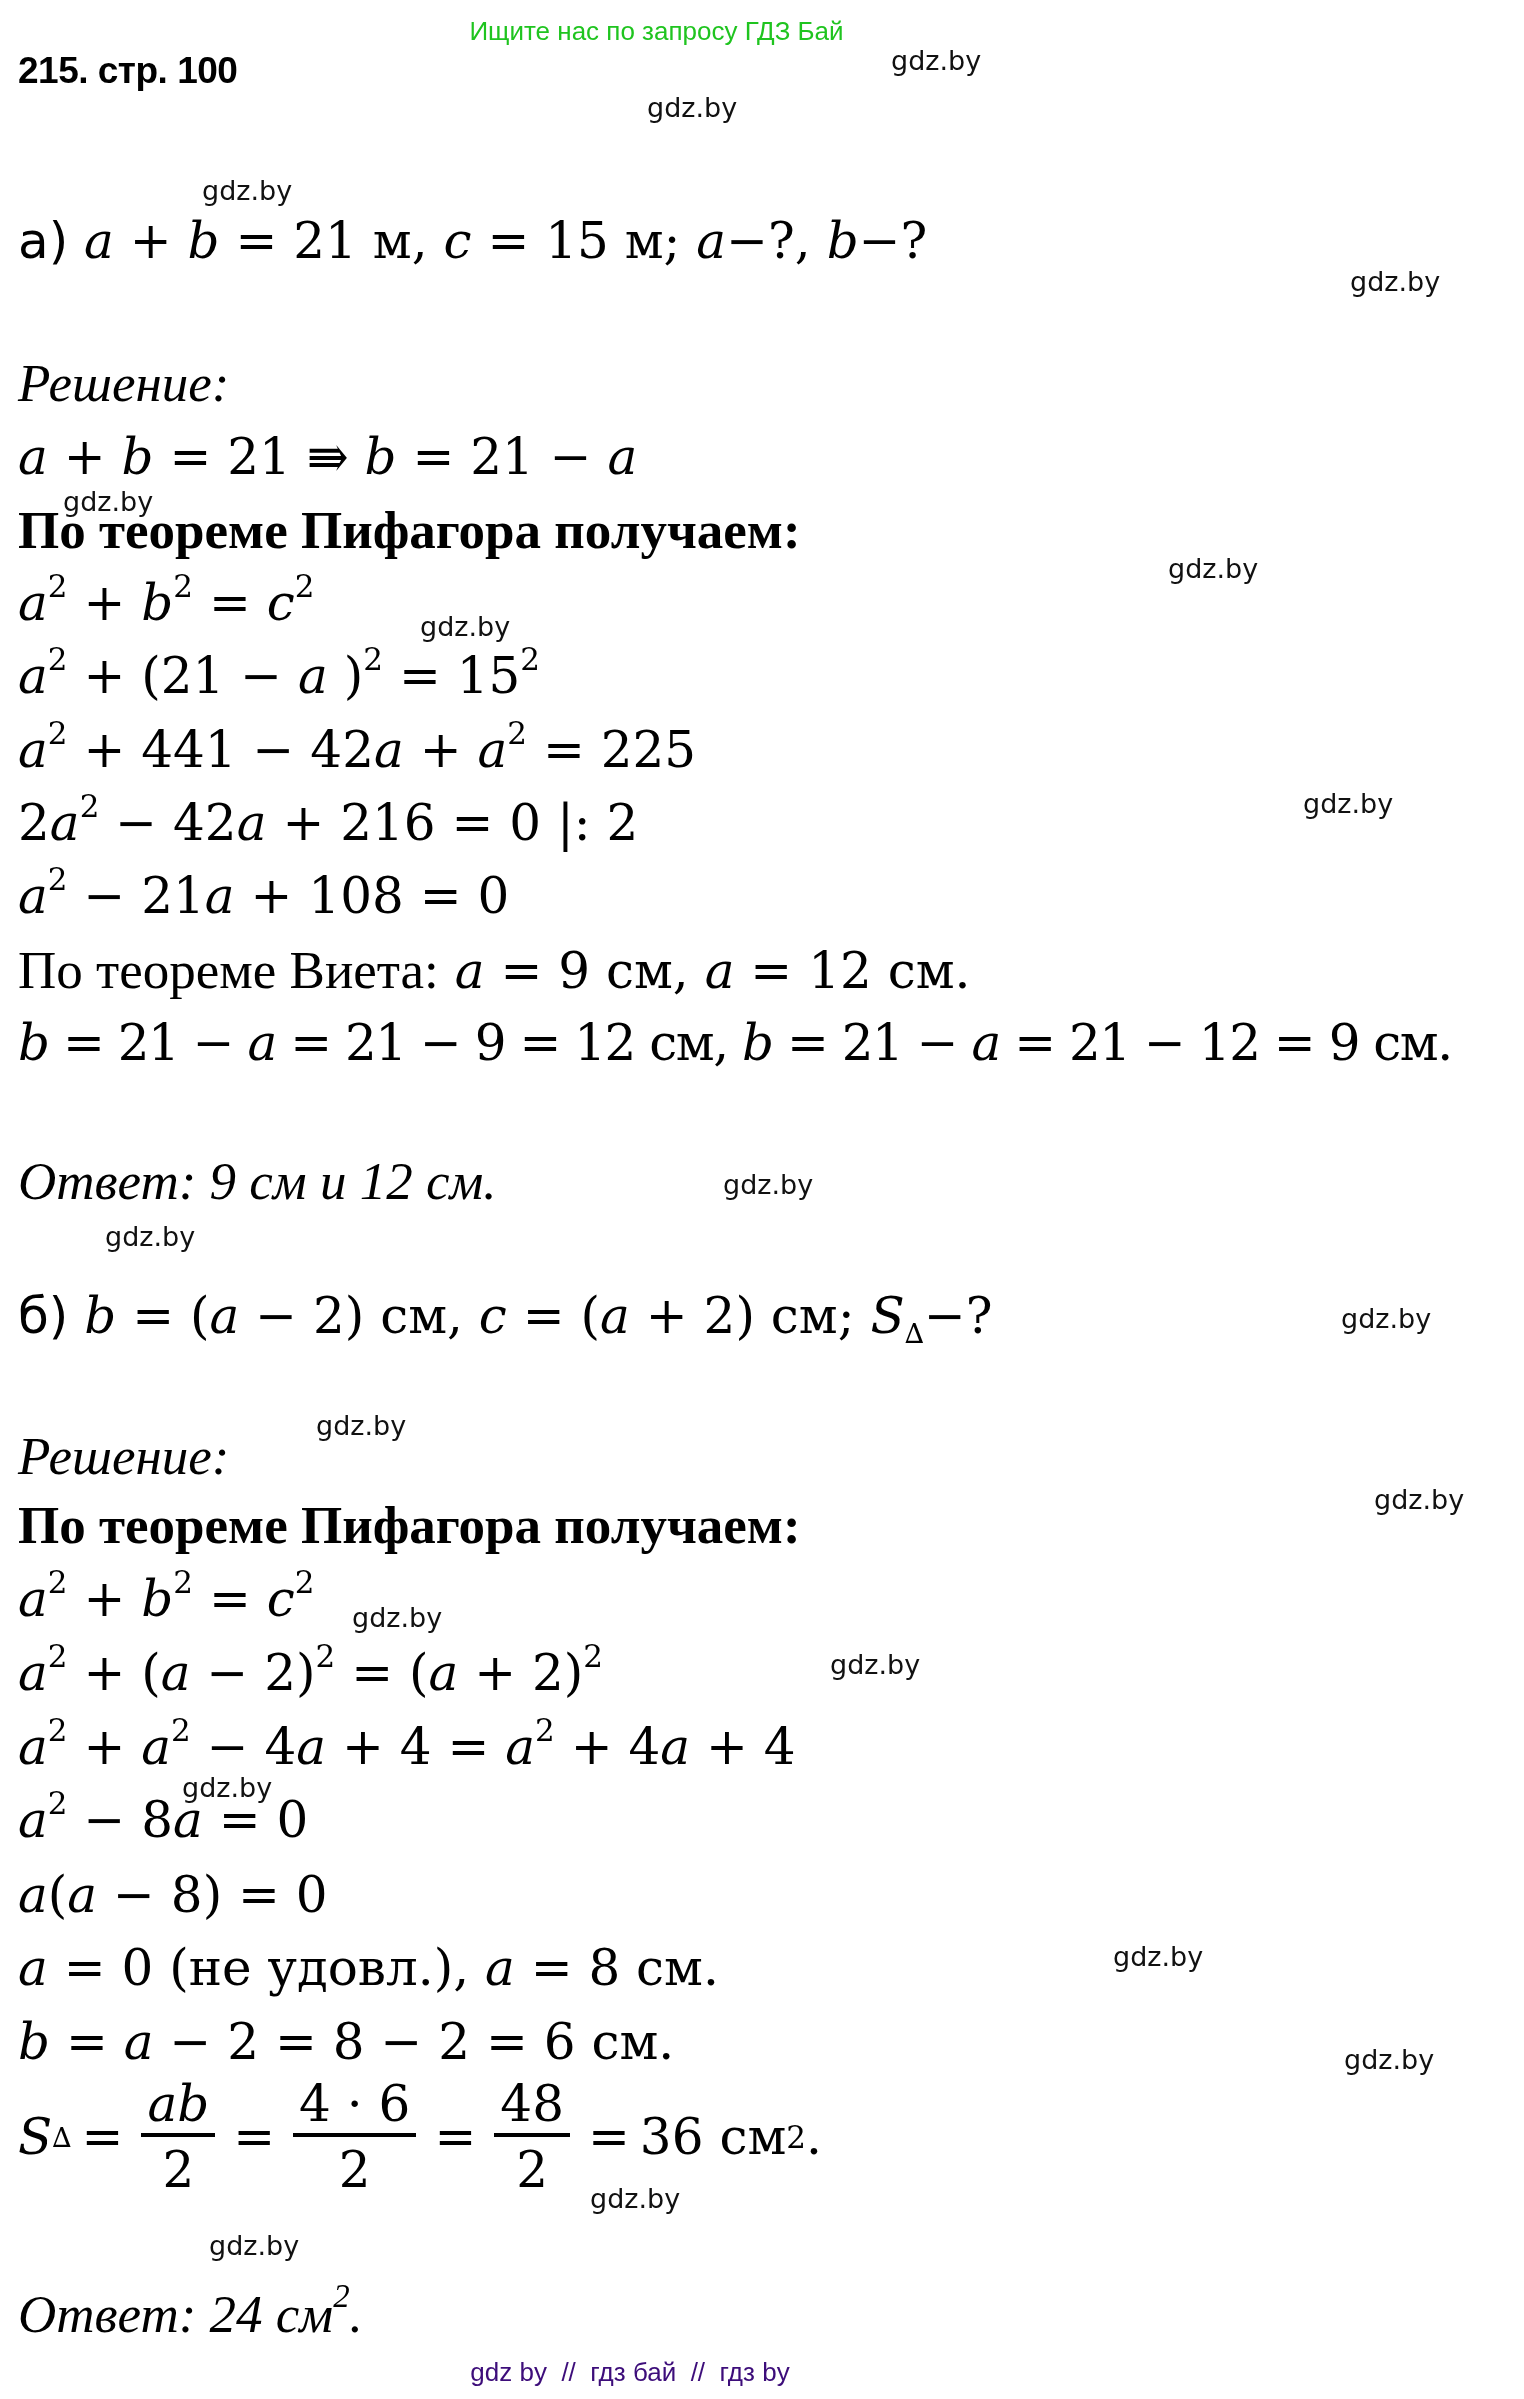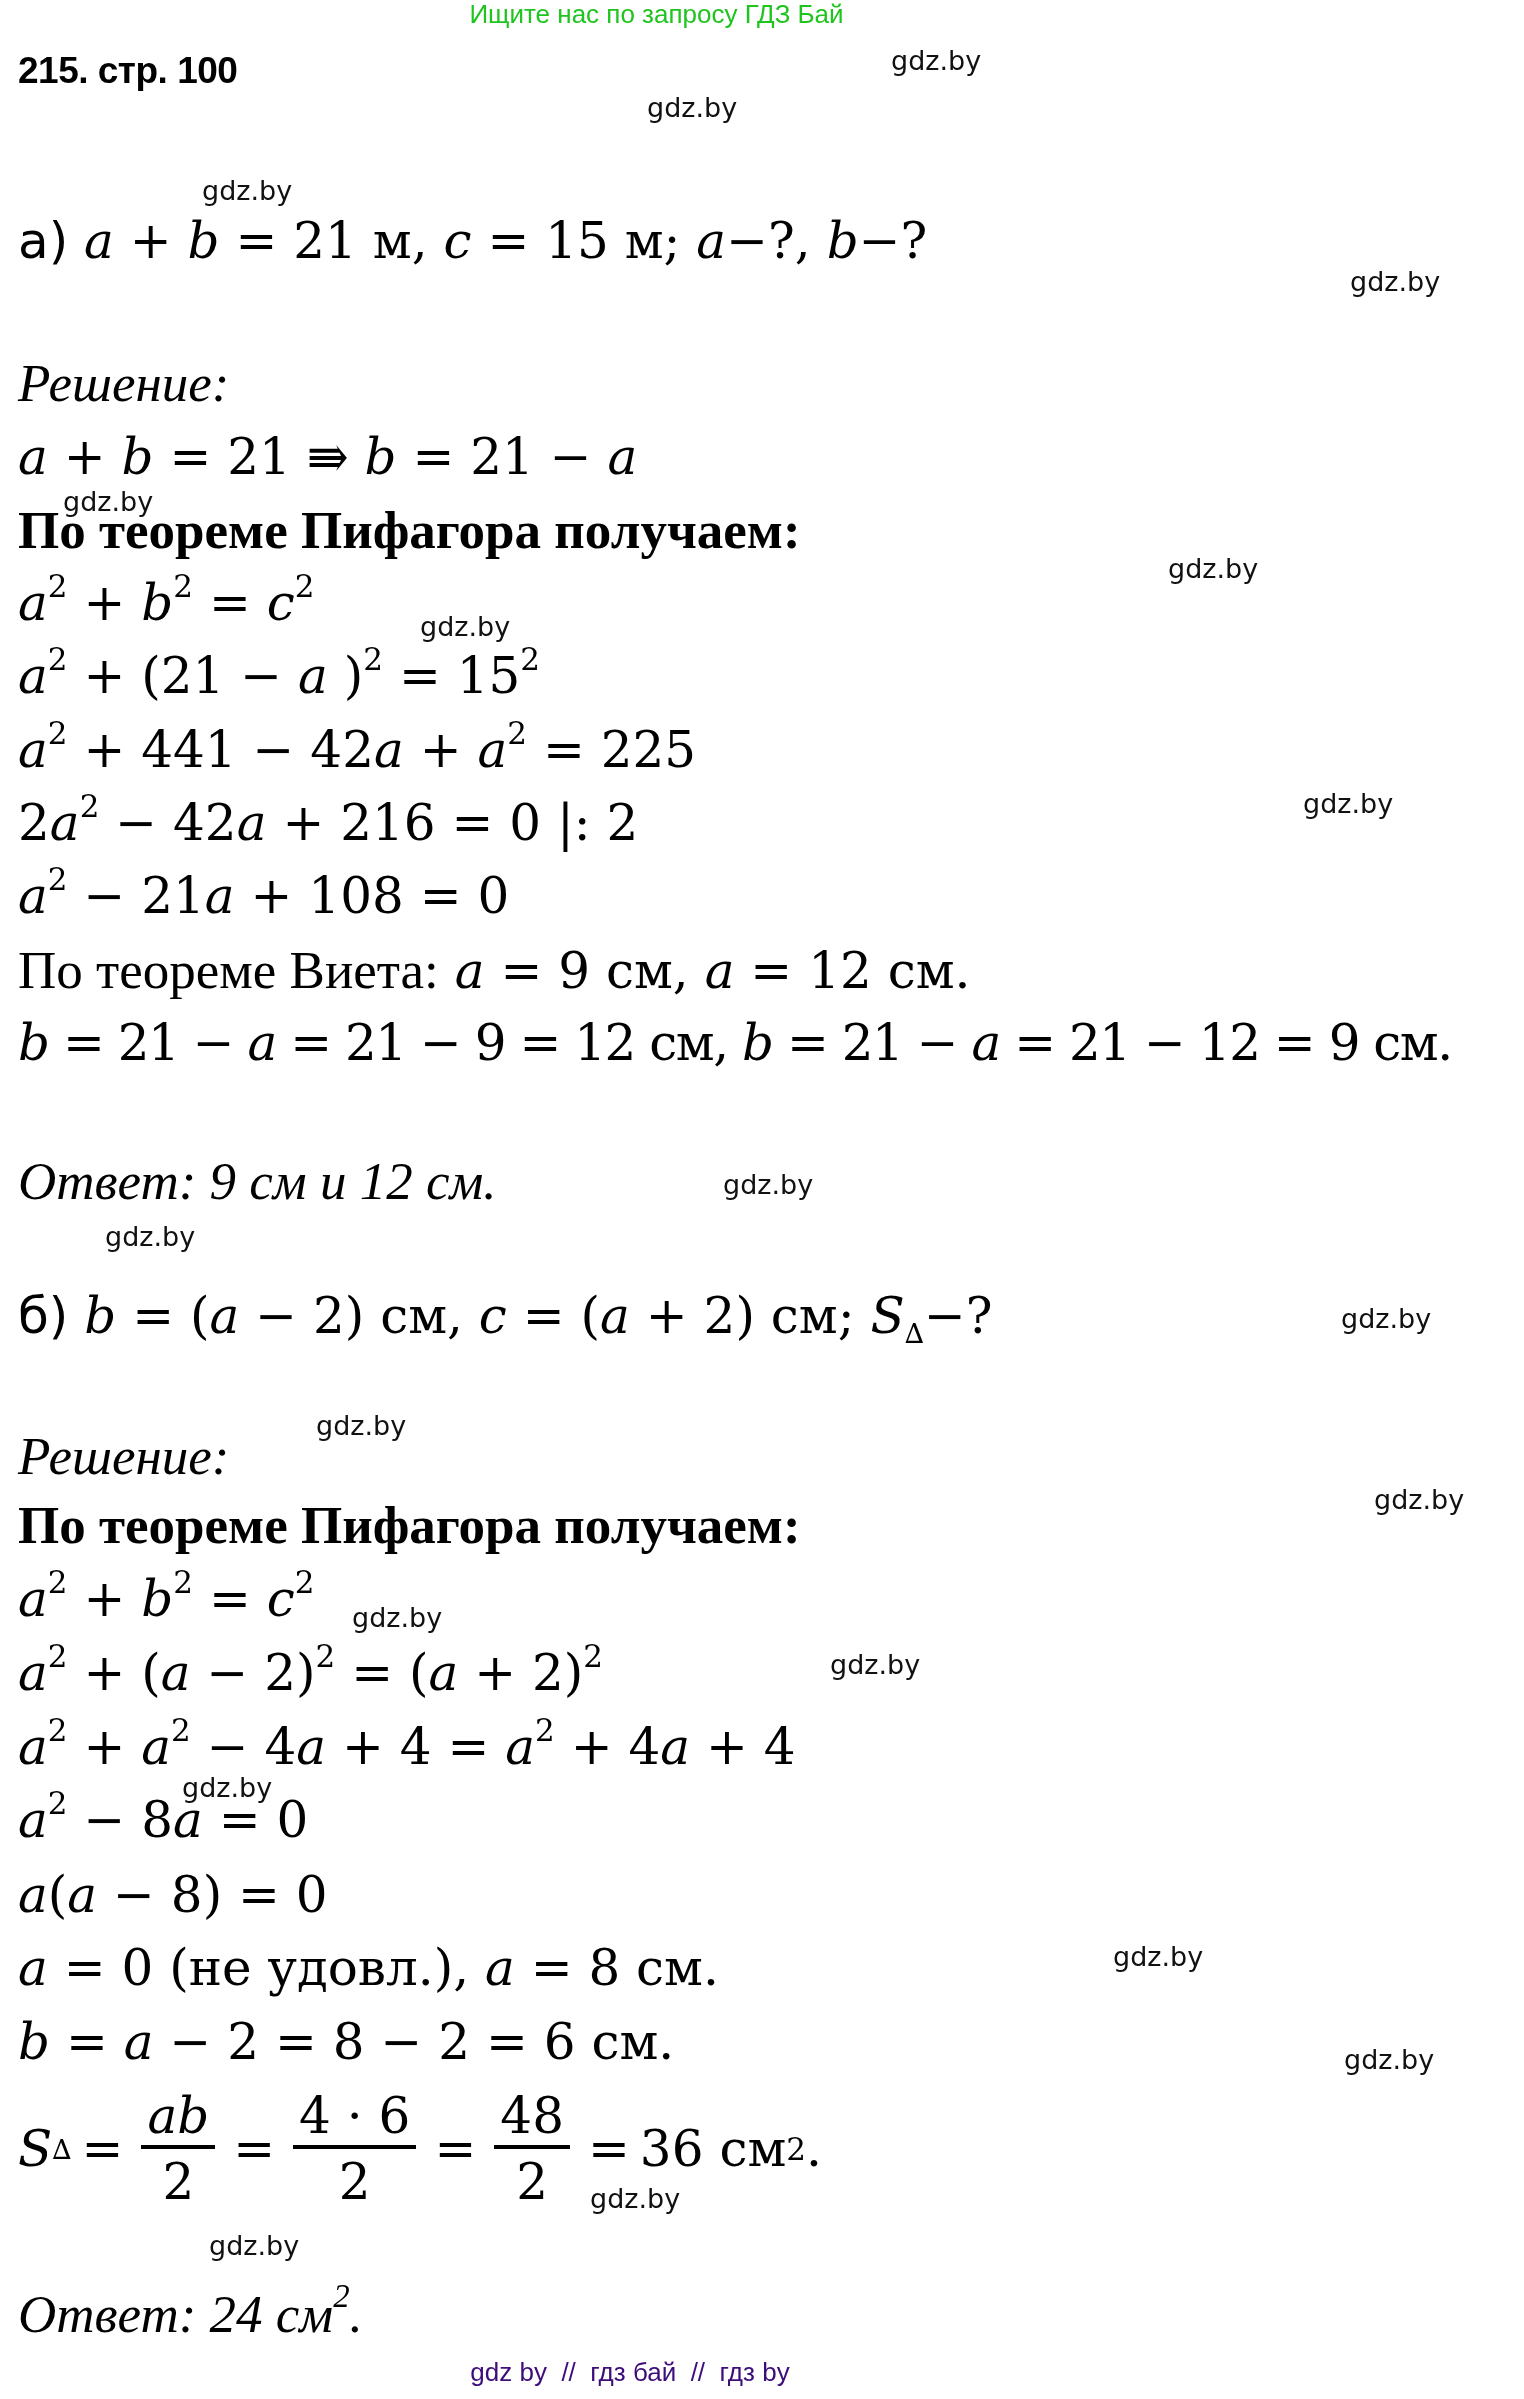--- a/index.html
+++ b/index.html
@@ -1,28 +1,28 @@
 <!DOCTYPE html>
 <html><head>
 <meta charset="utf-8">
 <style>
   html, body { margin: 0; padding: 0; background: #ffffff; }
   body { width: 1525px; height: 2400px; position: relative; overflow: hidden; color: #000; }
   .abs { position: absolute; white-space: nowrap; }
-  .header-ad { font-family: "Liberation Sans", sans-serif; font-size: 26px; color: #1fc41f; left: 0; width: 1313px; text-align: center; top: 0; line-height: 28px; }
+  .header-ad { font-family: "Liberation Sans", sans-serif; font-size: 26px; color: #1fc41f; left: 0; width: 1313px; text-align: center; top: 17px; line-height: 28px; }
   .title { font-family: Liberation Sans, sans-serif; font-weight: bold; font-size: 37px; left: 18px; top: 38px; line-height: 65px; letter-spacing: -0.5px; }
   .wm { font-family: "DejaVu Sans", sans-serif; font-size: 27px; color: #111; line-height: 30px; }
   .line { font-family: "DejaVu Serif", serif; font-size: 50px; left: 18px; line-height: 59px; }
   .line i, .ital { font-style: italic; }
   .heading { font-family: "Liberation Serif", serif; font-style: italic; font-size: 53px; left: 18px; line-height: 59px; }
   .text { font-family: "Liberation Serif", serif; font-size: 53px; left: 18px; line-height: 59px; font-weight: bold; }
   sup { font-size: 0.62em; vertical-align: 0.75em; line-height: 0; }
   sub { font-size: 0.55em; vertical-align: -0.35em; line-height: 0; }
   .frac-line { display: flex; align-items: center; font-family: "DejaVu Serif", serif; font-size: 50px; left: 18px; top: 2079px; }
-  .frac { display: inline-flex; flex-direction: column; align-items: center; margin: 12px 8px; line-height: 1; }
+  .frac { display: inline-flex; flex-direction: column; align-items: center; margin: 0 8px; line-height: 1; }
   .frac .num { padding: 0 6px 4px; }
   .frac .den { border-top: 4px solid #000; padding: 8px 6px 0; align-self: stretch; text-align: center; }
   .op { margin: 0 10px; }
   .footer { font-family: "Liberation Sans", sans-serif; font-size: 26px; color: #3d0d7a; left: 0; width: 1260px; text-align: center; top: 2357px; line-height: 30px; }
 </style>
 </head>
 <body>
 
 <div class="abs header-ad">Ищите нас по запросу ГДЗ Бай</div>
 

